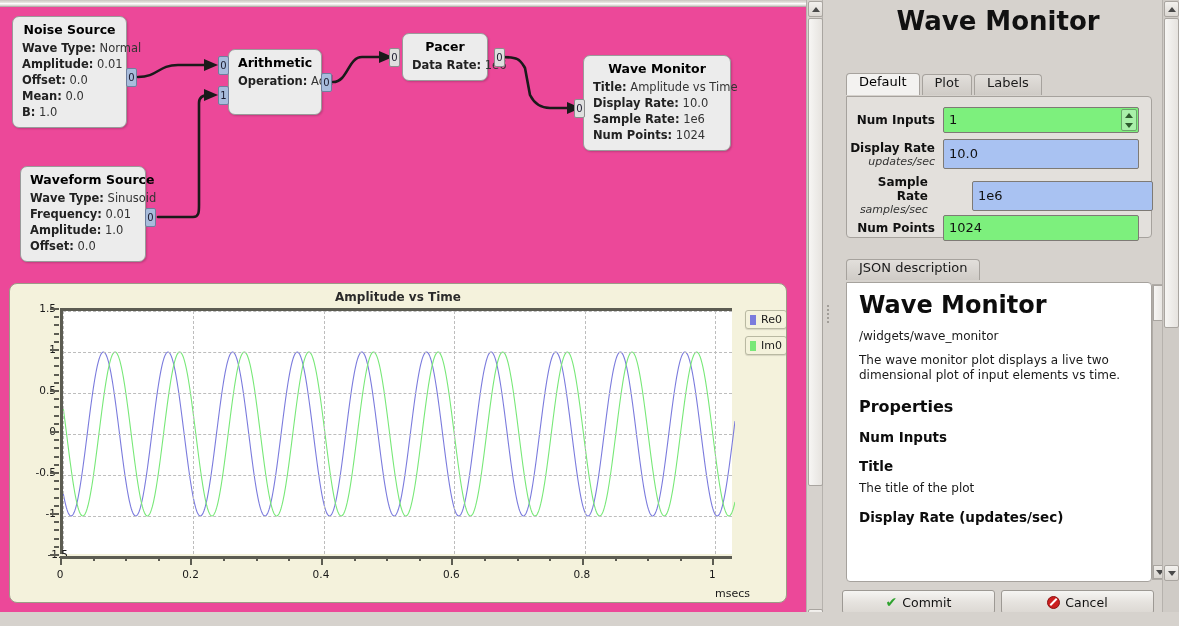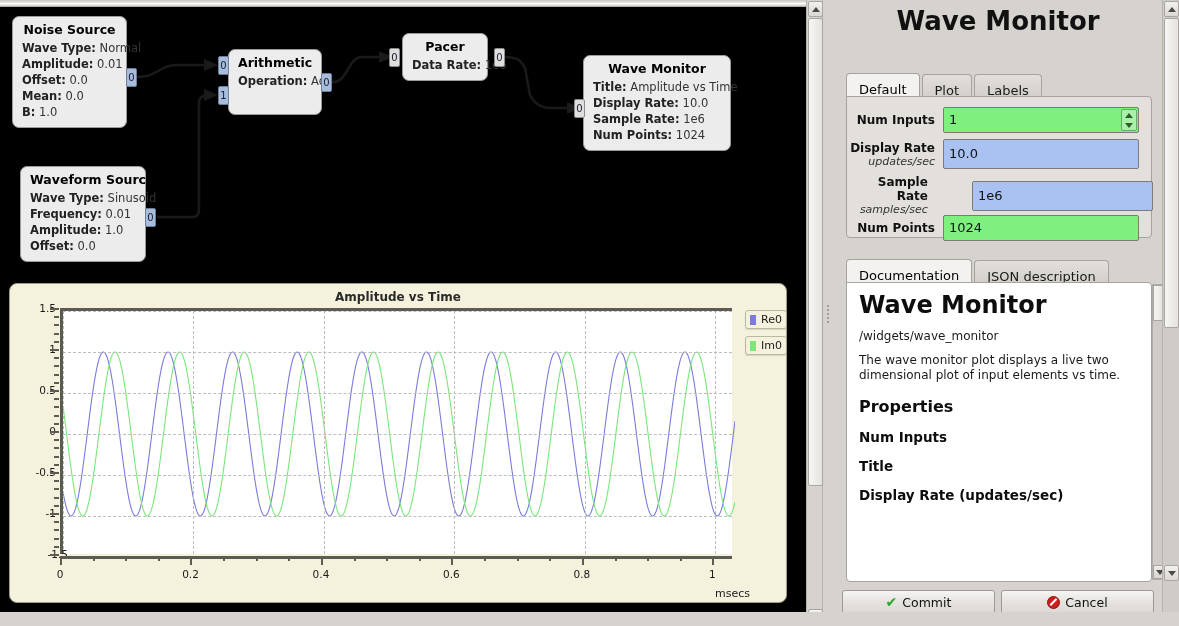--- a/index.html
+++ b/index.html
@@ -8,21 +8,21 @@
     width: 1179px; height: 626px;
     overflow: hidden;
     font-family: "DejaVu Sans", sans-serif;
     background: #d6d2cd;
   }
   #root { position: relative; width: 1179px; height: 626px; }
 
   
   #canvas-pane {
     position: absolute; left: 0; top: 0; width: 806px; height: 626px;
-    background: #000000;
+    background: #ec4899;
     overflow: hidden;
     padding-left: 15px;
   }
   #canvas-top-scroll {
     position: absolute; left: 0; top: 0; width: 806px; height: 7px;
     background: linear-gradient(180deg,#c8c4bf 0%, #e9e6e2 45%, #ffffff 60%, #cfcbc6 100%);
     border-bottom: 1px solid #b4b0ab;
   }
 
   
@@ -144,21 +144,21 @@
   #id-label { font-size: 12px; font-weight: bold; color: #111; }
   #id-input {
     flex: 1; height: 22px; background: #ffffff;
     border: 1px solid #8f8b86; border-radius: 2px;
     font-size: 13px; color: #111; padding: 0 5px; line-height: 20px;
     font-family: "DejaVu Sans", sans-serif;
   }
 
   .tabstrip { position: absolute; display: flex; align-items: flex-end; gap: 2px; }
   .tab {
-    padding: 8px 12px 5px 12px; font-size: 13px; color: #1a1a1a;
+    padding: 0 12px 5px 12px; font-size: 13px; color: #1a1a1a;
     background: linear-gradient(180deg,#e2dfdb,#cfcbc6);
     border: 1px solid #a6a29d; border-bottom: none;
     border-radius: 4px 4px 0 0;
   }
   .tab.active { background: #f3f2f0; color: #000; padding-bottom: 6px; }
 
   #default-panel {
     position: absolute; left: 12px; top: 96px; width: 306px; height: 142px;
     background: #e3e0dc; border: 1px solid #a6a29d; border-radius: 0 4px 4px 4px;
   }
@@ -524,31 +524,31 @@
 
       <div class="field-row" style="top:118px;">
         <div class="field-label">
           <span class="fl-main">Num Points</span>
         </div>
         <div class="field-input fi-green" style="width:196px;">1024</div>
       </div>
     </div>
 
     <div class="tabstrip" style="left:12px; top:259px;">
-      <div class="tab active">Documentation</div>
       <div class="tab">JSON description</div>
     </div>
 
     <div id="doc-panel">
       <h1>Wave Monitor</h1>
       <p>/widgets/wave_monitor</p>
       <p>The wave monitor plot displays a live two dimensional plot of input elements vs time.</p>
       <h2>Properties</h2>
       <h3>Num Inputs</h3>
       <h3>Title</h3>
+      <p>The title of the plot</p>
       <h3>Display Rate (updates/sec)</h3>
     </div>
 
     <div id="doc-vscroll">
       <div class="thumb"></div>
       <div class="dn">
         <span class="sb-arrow-dn"></span>
       </div>
     </div>
 

